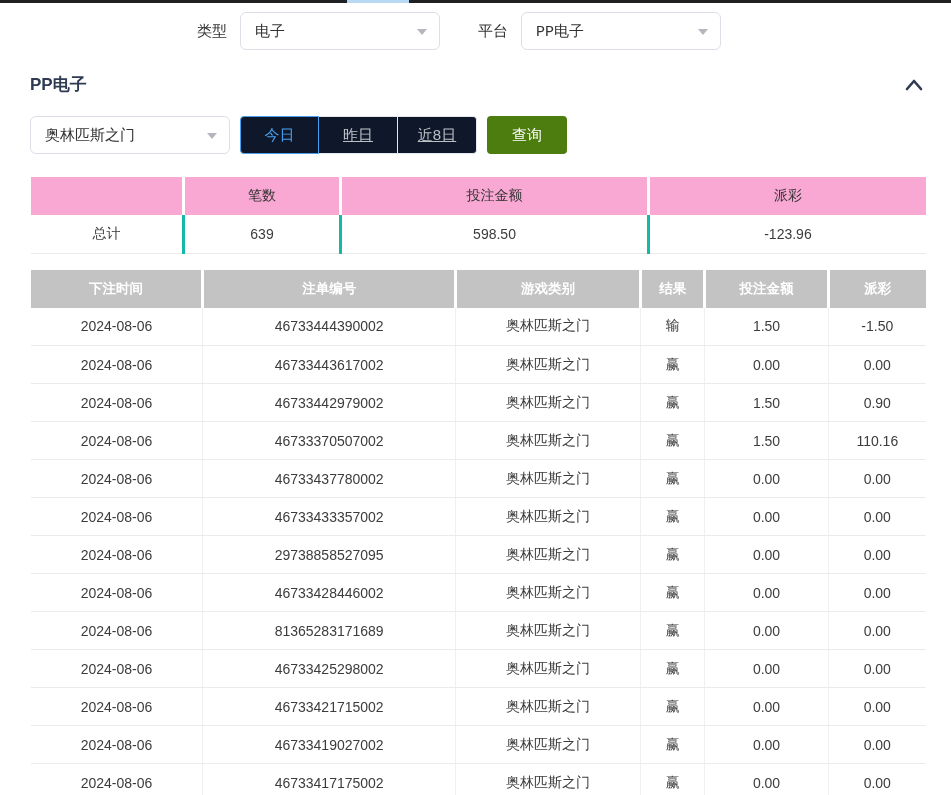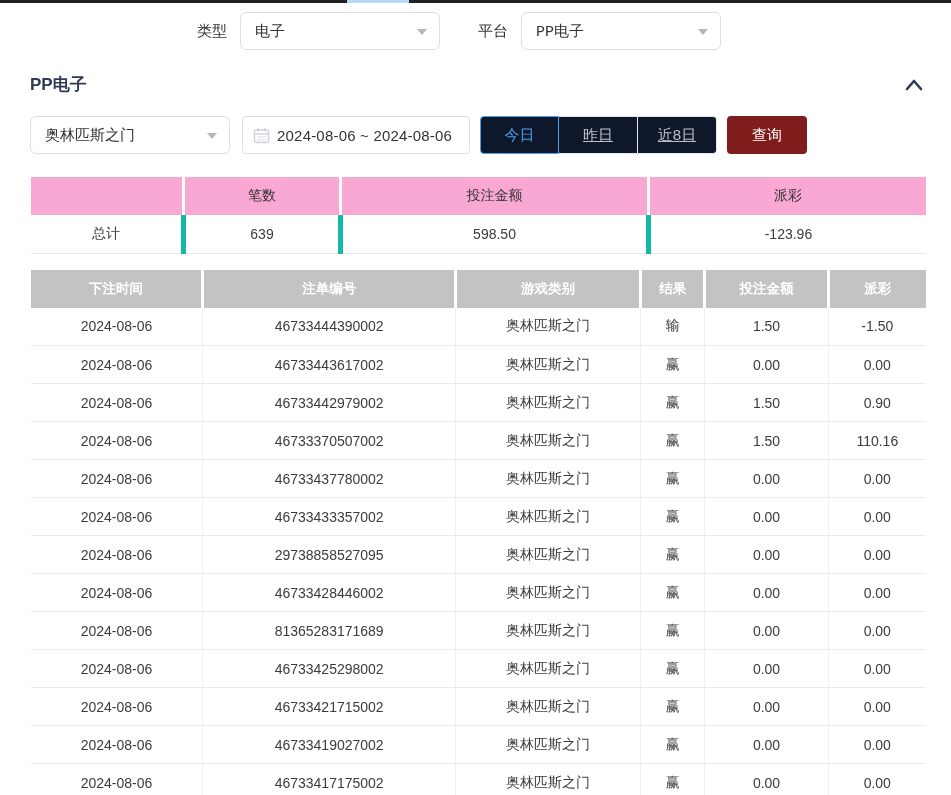--- a/index.html
+++ b/index.html
@@ -33,33 +33,33 @@
   .date-input .date-text { font-size:15px; color:#333; letter-spacing:0.2px; }
   .cal-icon { position:absolute; left:10px; top:10px; }
 
   .btn-group { display:flex; margin-left:10px; }
   .qbtn { height:38px; width:79px; background:#0f172a; font-size:15px;
     display:flex; align-items:center; justify-content:center; cursor:pointer; }
   .qbtn.active { border:1px solid #4aa0ee; color:#4aa0ee; border-radius:4px 0 0 4px; z-index:2; }
   .qbtn.dim { border:1px solid #e4e7ed; border-left:none; color:#bcc0c6;text-decoration:underline; }
   .qbtn.dim.last { border-radius:0 4px 4px 0; }
 
-  .search-btn { height:38px; width:80px; margin-left:10px; background:#7f1d1d;
+  .search-btn { height:38px; width:80px; margin-left:10px; background:#4d7c0f;
     border:none; border-radius:4px; color:#fff; font-size:15px; cursor:pointer;
     display:flex; align-items:center; justify-content:center; }
 
   table { border-collapse:collapse; table-layout:fixed; margin-left:31px; width:895px; }
   td, th { height:38px; text-align:center; font-size:14px; overflow:hidden; white-space:nowrap; }
 
   .summary-table { margin-top:23px; }
   .summary-table th { background:#f9a8d4; color:#333; font-weight:normal;
     border-left:3px solid #fff; }
   .summary-table th:first-child { border-left:none; }
   .summary-table td { background:#fff; color:#3c3c3c; border-bottom:1px solid #e9e9e9;
-    border-left:5px solid #14b8a6; }
+    border-left:3px solid #14b8a6; }
   .summary-table td:first-child { border-left:none; }
 
   .bet-table { margin-top:16px; }
   .bet-table th { background:#c3c3c3; color:#fff; font-weight:bold; font-size:13.5px;
     border-left:3px solid #fff; }
   .bet-table th:first-child { border-left:none;margin-top:48px; }
   .bet-table td { color:#3c3c3c; border-bottom:1px solid #ebebeb;
     border-left:1px solid #f0f0f0; background:#fff; }
   .bet-table td:first-child { border-left:none; }
   .neg { color:#e25d5d; }
@@ -97,31 +97,20 @@
     </svg>
   </span>
 </div>
 
 <div class="filter-row-2">
   <div class="select-box">
     <span class="sel-text">奥林匹斯之门</span>
     <span class="caret-down"></span>
   </div>
 
-  <div class="date-input">
-    <svg class="cal-icon" width="17" height="17" viewBox="0 0 17 17">
-      <rect x="1.5" y="3" width="14" height="12.5" rx="1.5" fill="none" stroke="#cdd1d8" stroke-width="1.4"></rect>
-      <line x1="1.5" y1="7" x2="15.5" y2="7" stroke="#cdd1d8" stroke-width="1.4"></line>
-      <line x1="5" y1="1" x2="5" y2="4.5" stroke="#cdd1d8" stroke-width="1.4"></line>
-      <line x1="12" y1="1" x2="12" y2="4.5" stroke="#cdd1d8" stroke-width="1.4"></line>
-      <line x1="4" y1="10" x2="13" y2="10" stroke="#dfe2e7" stroke-width="1.3"></line>
-      <line x1="4" y1="13" x2="13" y2="13" stroke="#dfe2e7" stroke-width="1.3"></line>
-    </svg>
-    <span class="date-text">2024-08-06 ~ 2024-08-06</span>
-  </div>
 
   <div class="btn-group">
     <div class="qbtn active">今日</div>
     <div class="qbtn dim">昨日</div>
     <div class="qbtn dim last">近8日</div>
   </div>
 
   <button class="search-btn">查询</button>
 </div>
 

